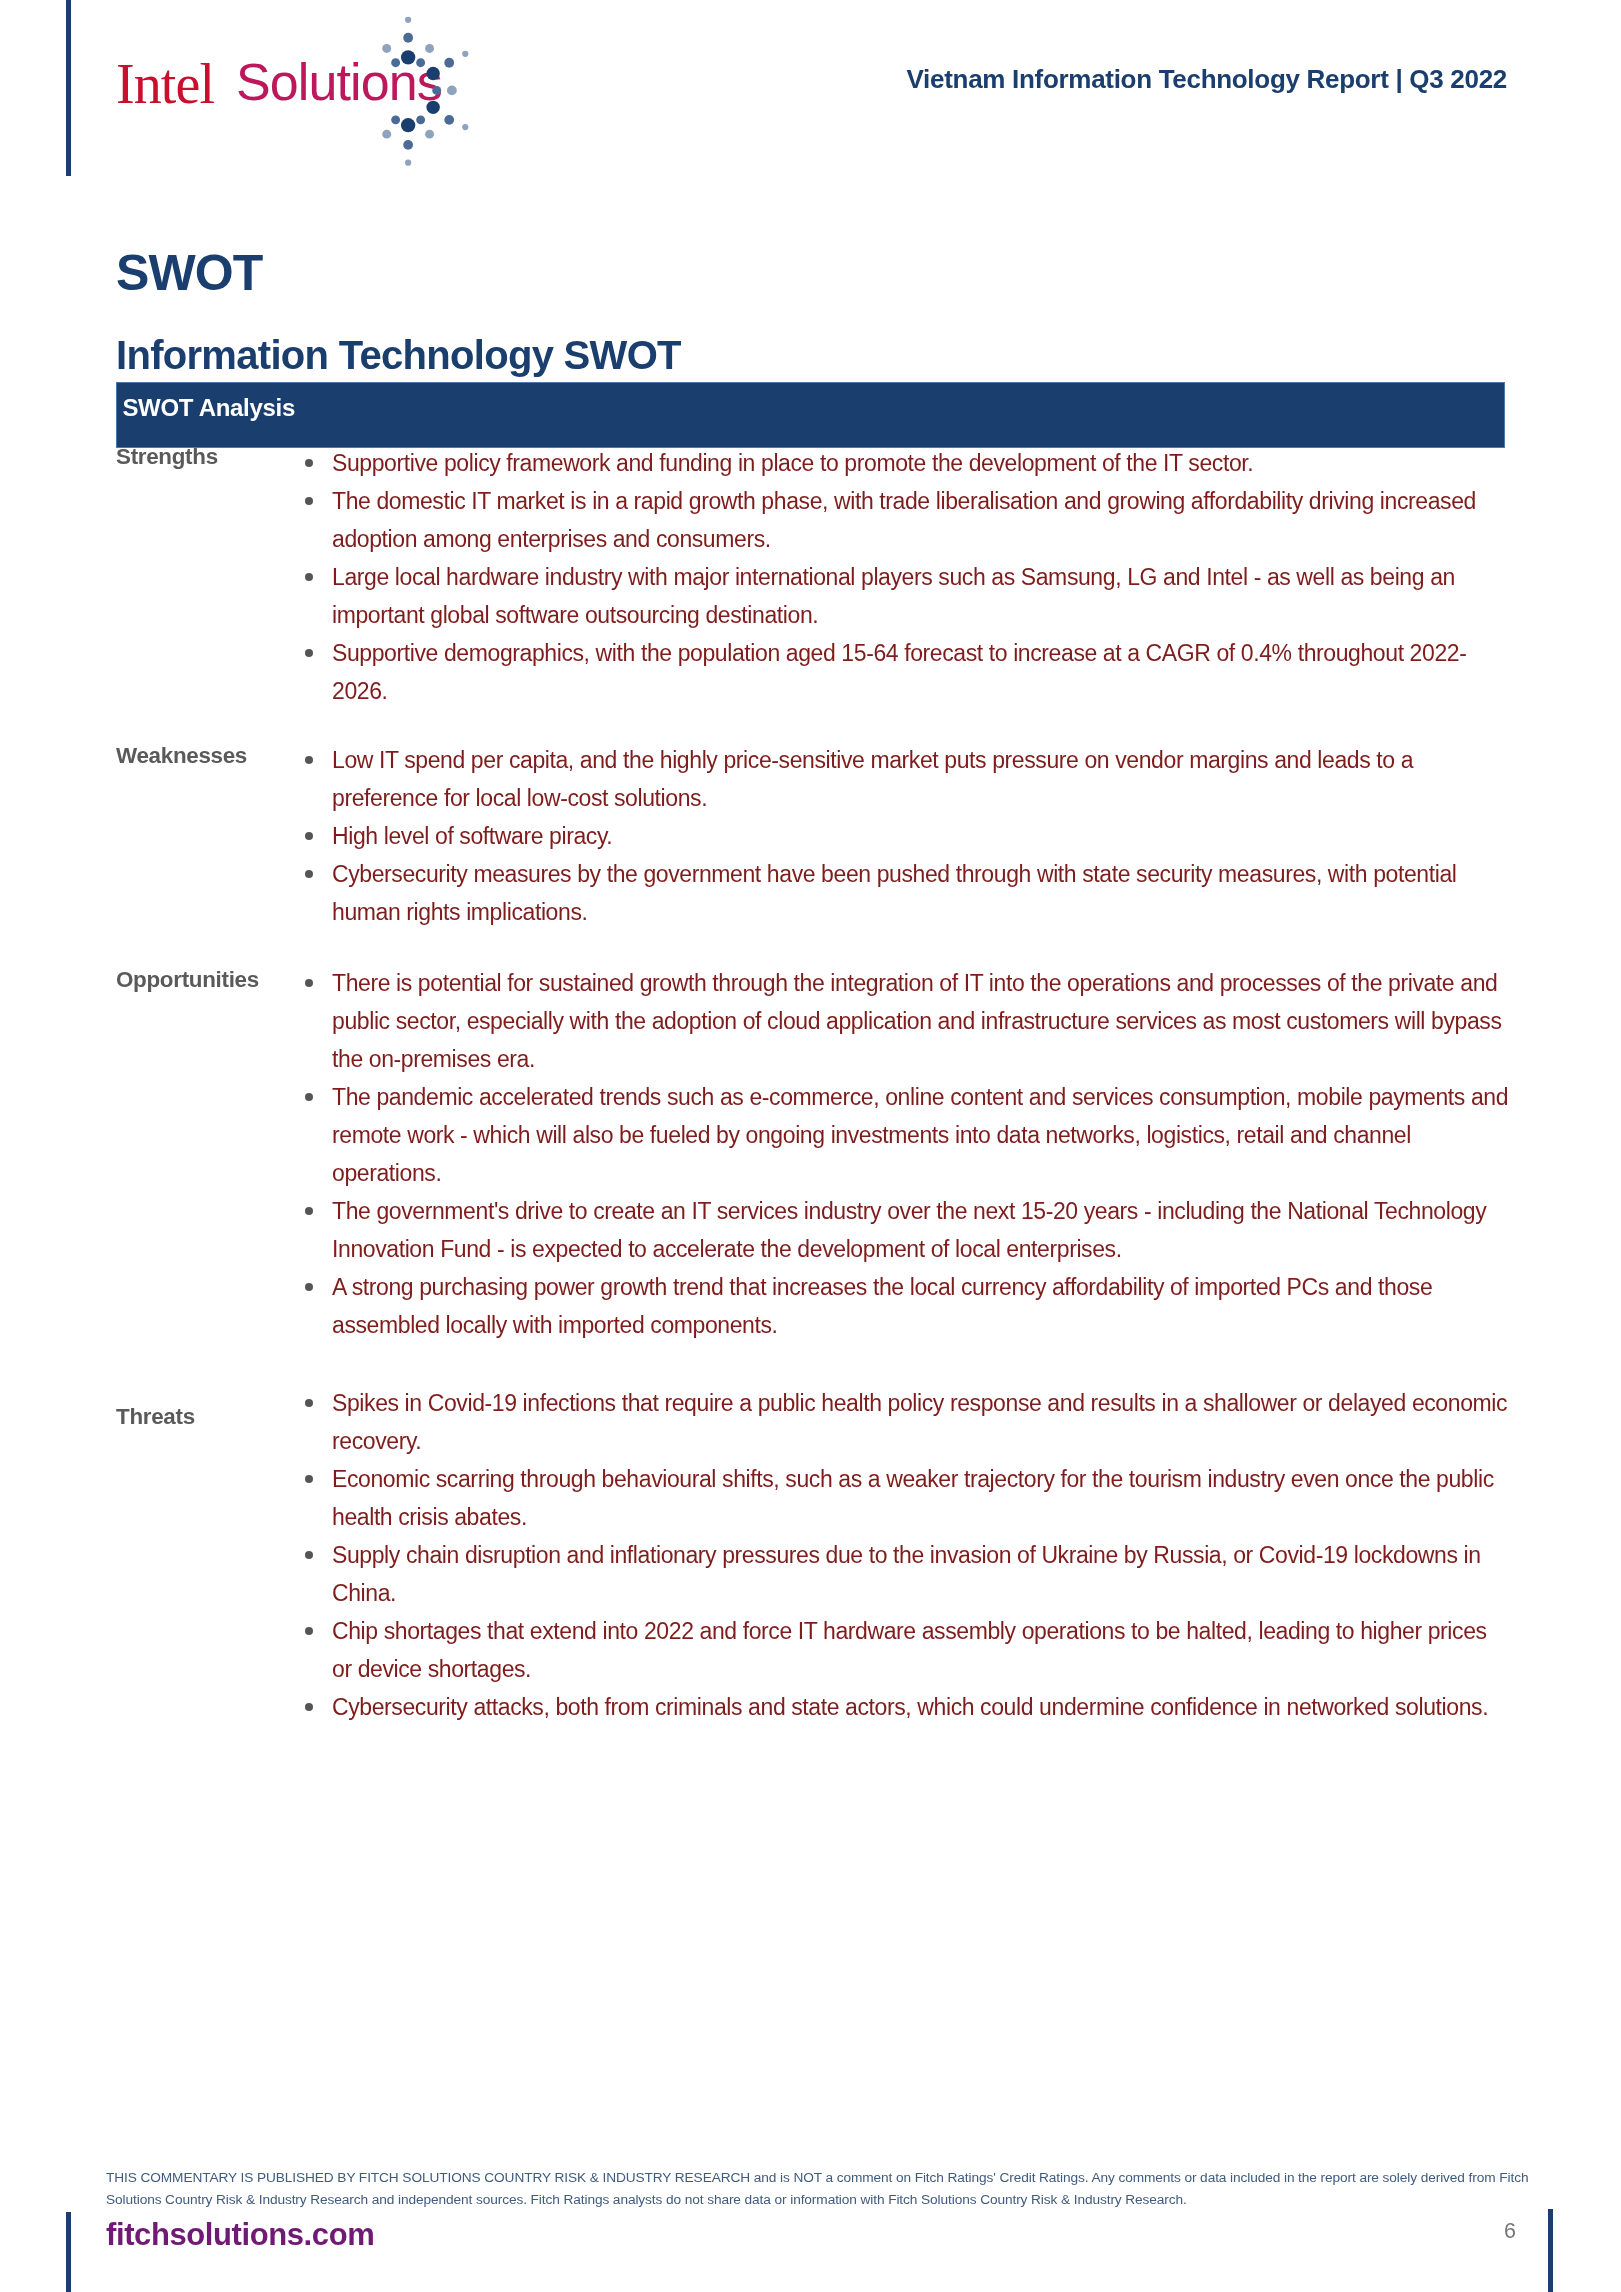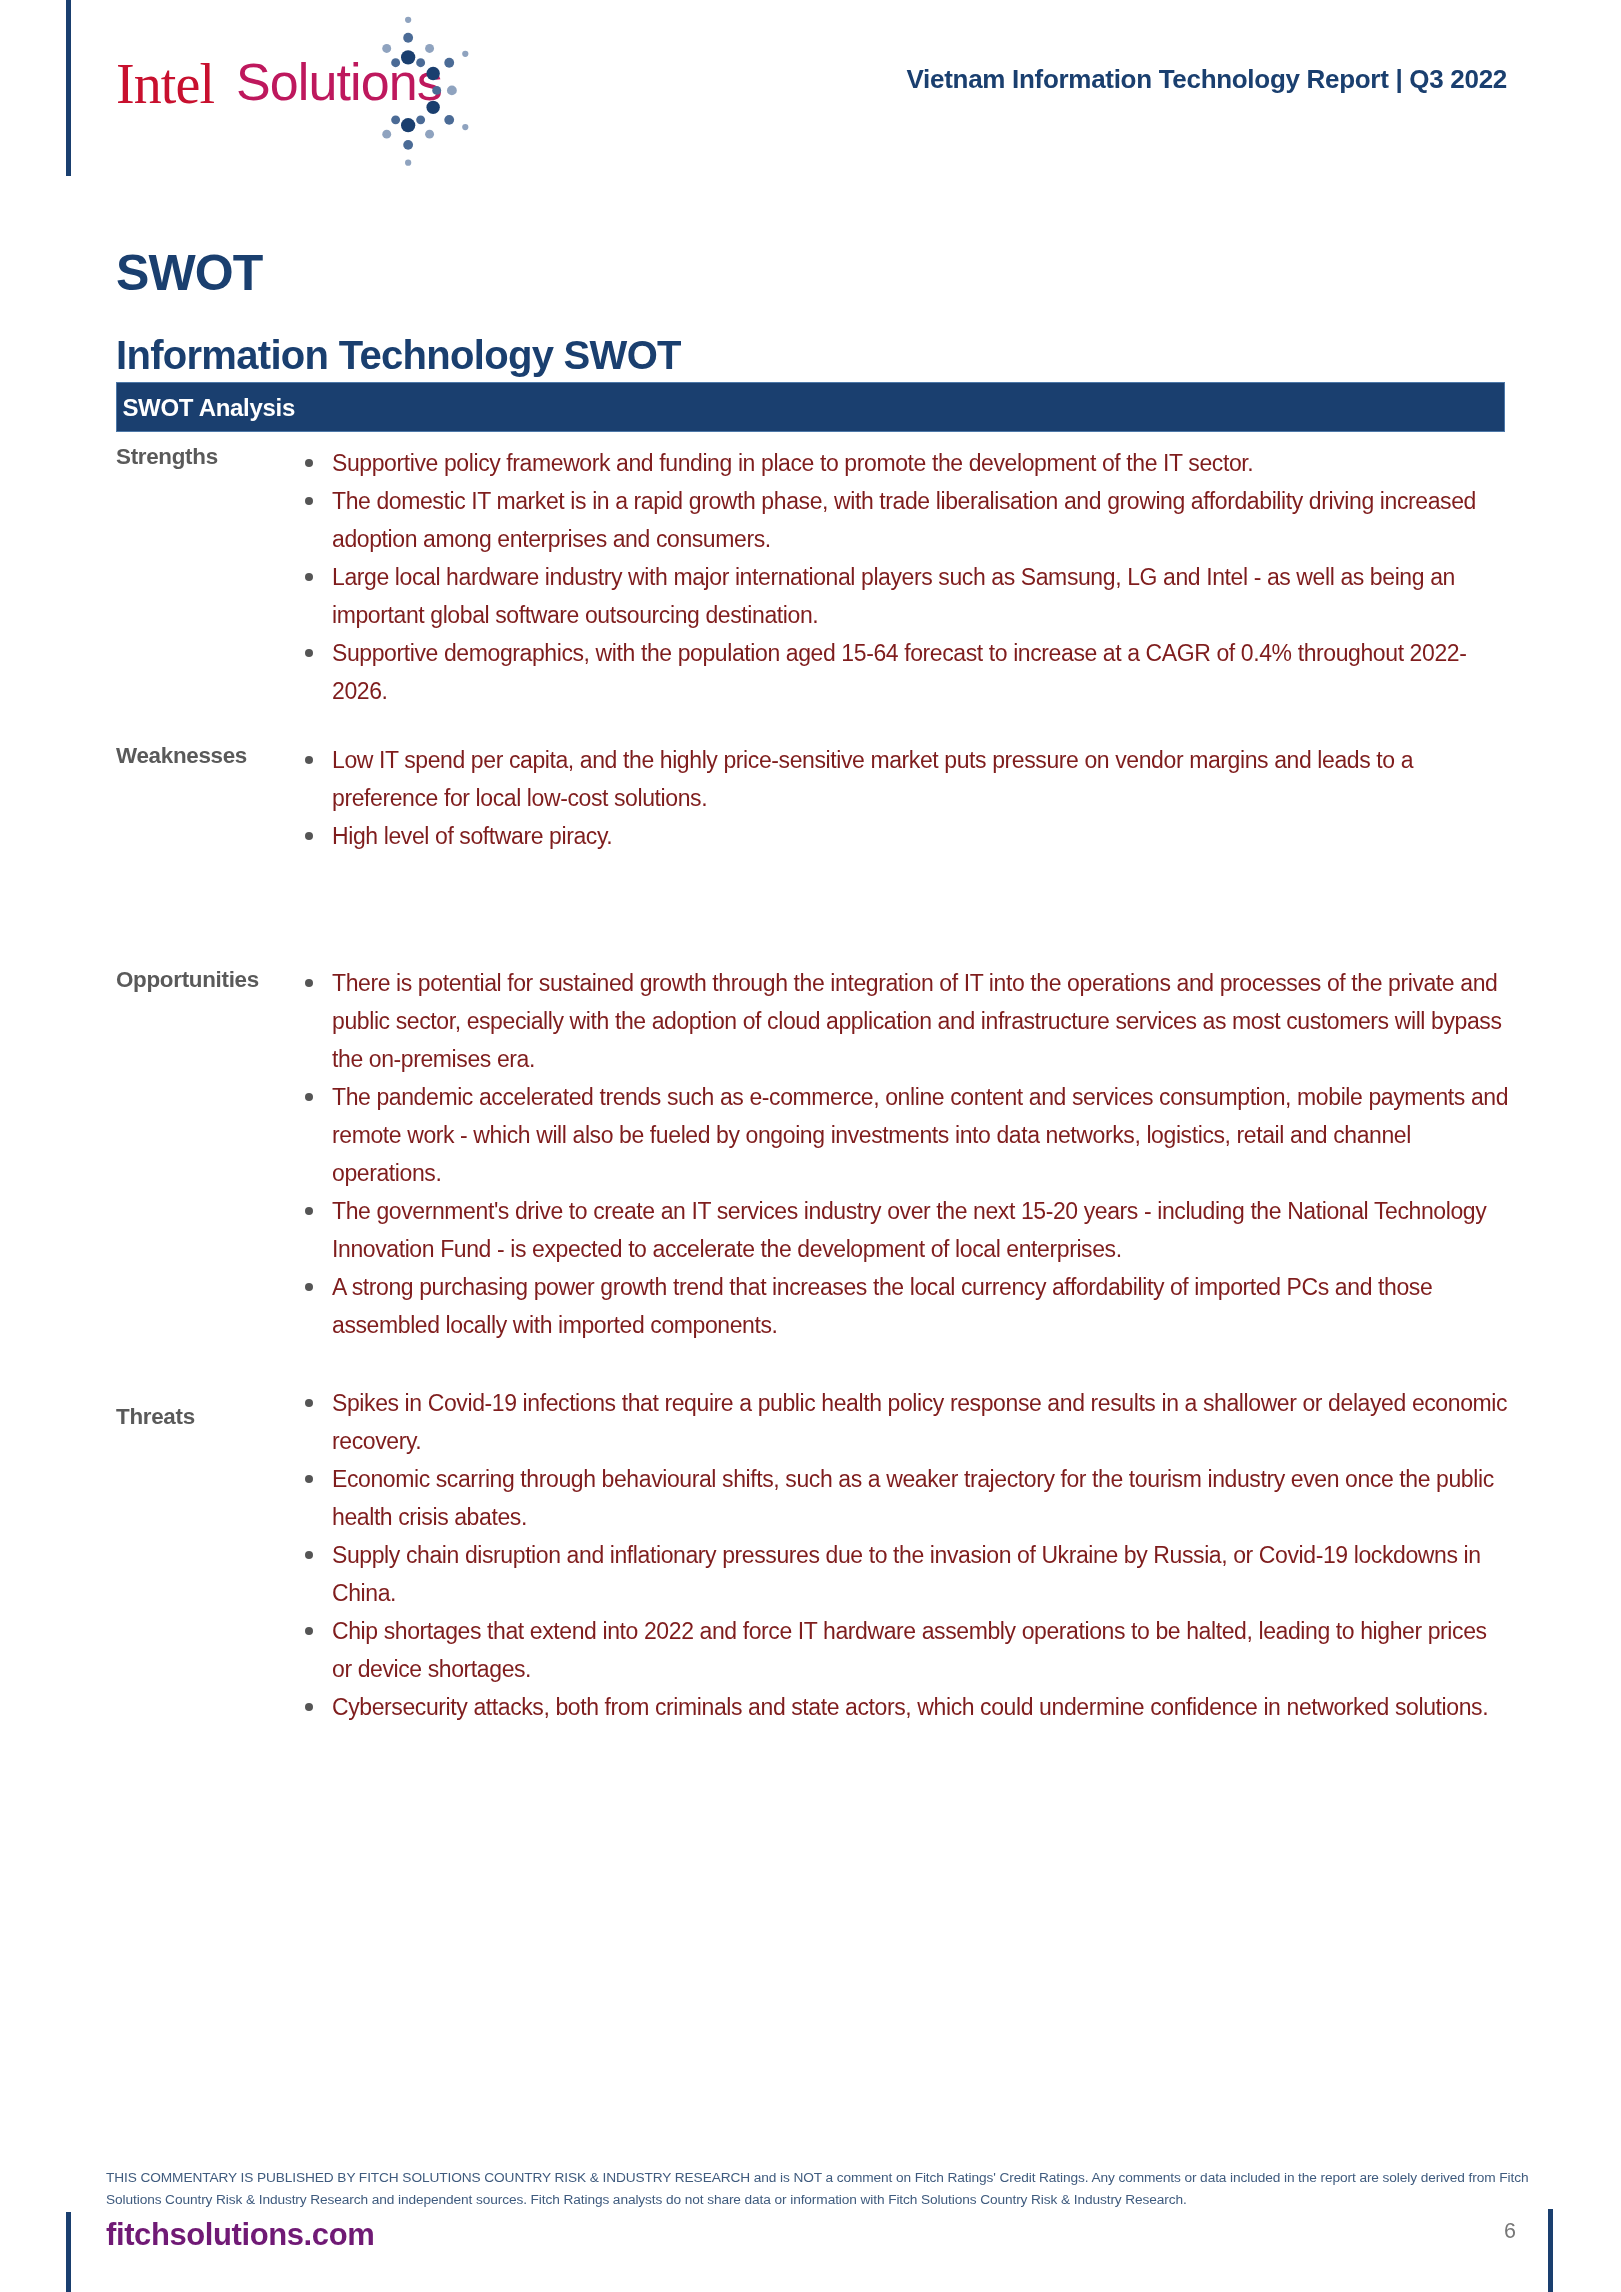--- a/index.html
+++ b/index.html
@@ -16,21 +16,21 @@
   .logo-solutions { position:absolute; left:120px; top:43px; font-family:"Liberation Sans", sans-serif;
                 font-size:52px; color:#be185d; letter-spacing:-0.9px; }
   .logo-dots { position:absolute; left:260px; top:0; width:125px; height:161px; }
 
   .report-title { position:absolute; right:114px; top:64px; font-size:26px; font-weight:bold;
                   color:#1a3f6f; letter-spacing:-0.3px; }
 
   .page-h1 { position:absolute; left:116px; top:244px; font-size:50px; font-weight:bold; color:#1a3f6f; letter-spacing:-0.9px; }
   .page-h2 { position:absolute; left:116px; top:333px; font-size:40px; font-weight:bold; color:#1a3f6f; letter-spacing:-0.7px; }
 
-  .table-header { position:absolute; left:116px; top:382px; width:1389px; height:50px;
+  .table-header { position:absolute; left:116px; top:382px; width:1389px; height:66px;
                   background:#1a3f6f; border:0.9px solid #4d78a8; box-sizing:border-box; }
   .table-header span { position:absolute; left:5.4px; top:10.7px; color:#ffffff; font-size:24px; font-weight:bold; letter-spacing:-0.3px; }
 
   .swot-row { position:absolute; left:116px; width:1397px; }
   .swot-label { position:absolute; left:0; font-size:22.4px; font-weight:bold; color:#5a5a5a; letter-spacing:-0.3px; }
   .swot-list { position:absolute; left:186px; top:0; width:1209px; margin:0; padding:0; list-style:none; }
   .swot-list li { position:relative; padding-left:30px; font-size:23px; line-height:38px; color:#7f1d1d; letter-spacing:-0.4px; }
   .swot-list li .bullet { position:absolute; left:2.7px; top:15px; width:8px; height:8px; border-radius:50%; background:#555555; }
 
   #row-strengths { top:444px; }
@@ -104,20 +104,21 @@
     <li><span class="bullet"></span><span>Large local hardware industry with major international players such as Samsung, LG and Intel - as well as being an important global software outsourcing destination.</span></li>
     <li><span class="bullet"></span><span>Supportive demographics, with the population aged 15-64 forecast to increase at a CAGR of 0.4% throughout 2022-2026.</span></li>
   </ul>
 </div>
 
 <div class="swot-row" id="row-weaknesses">
   <div class="swot-label">Weaknesses</div>
   <ul class="swot-list">
     <li><span class="bullet"></span><span>Low IT spend per capita, and the highly price-sensitive market puts pressure on vendor margins and leads to a preference for local low-cost solutions.</span></li>
     <li><span class="bullet"></span><span>High level of software piracy.</span></li>
+    <li><span class="bullet"></span><span>Cybersecurity measures by the government have been pushed through with state security measures, with potential human rights implications.</span></li>
   </ul>
 </div>
 
 <div class="swot-row" id="row-opportunities">
   <div class="swot-label">Opportunities</div>
   <ul class="swot-list">
     <li><span class="bullet"></span><span>There is potential for sustained growth through the integration of IT into the operations and processes of the private and public sector, especially with the adoption of cloud application and infrastructure services as most customers will bypass the on-premises era.</span></li>
     <li><span class="bullet"></span><span>The pandemic accelerated trends such as e-commerce, online content and services consumption, mobile payments and remote work - which will also be fueled by ongoing investments into data networks, logistics, retail and channel operations.</span></li>
     <li><span class="bullet"></span><span>The government's drive to create an IT services industry over the next 15-20 years - including the National Technology Innovation Fund - is expected to accelerate the development of local enterprises.</span></li>
     <li><span class="bullet"></span><span>A strong purchasing power growth trend that increases the local currency affordability of imported PCs and those assembled locally with imported components.</span></li>

